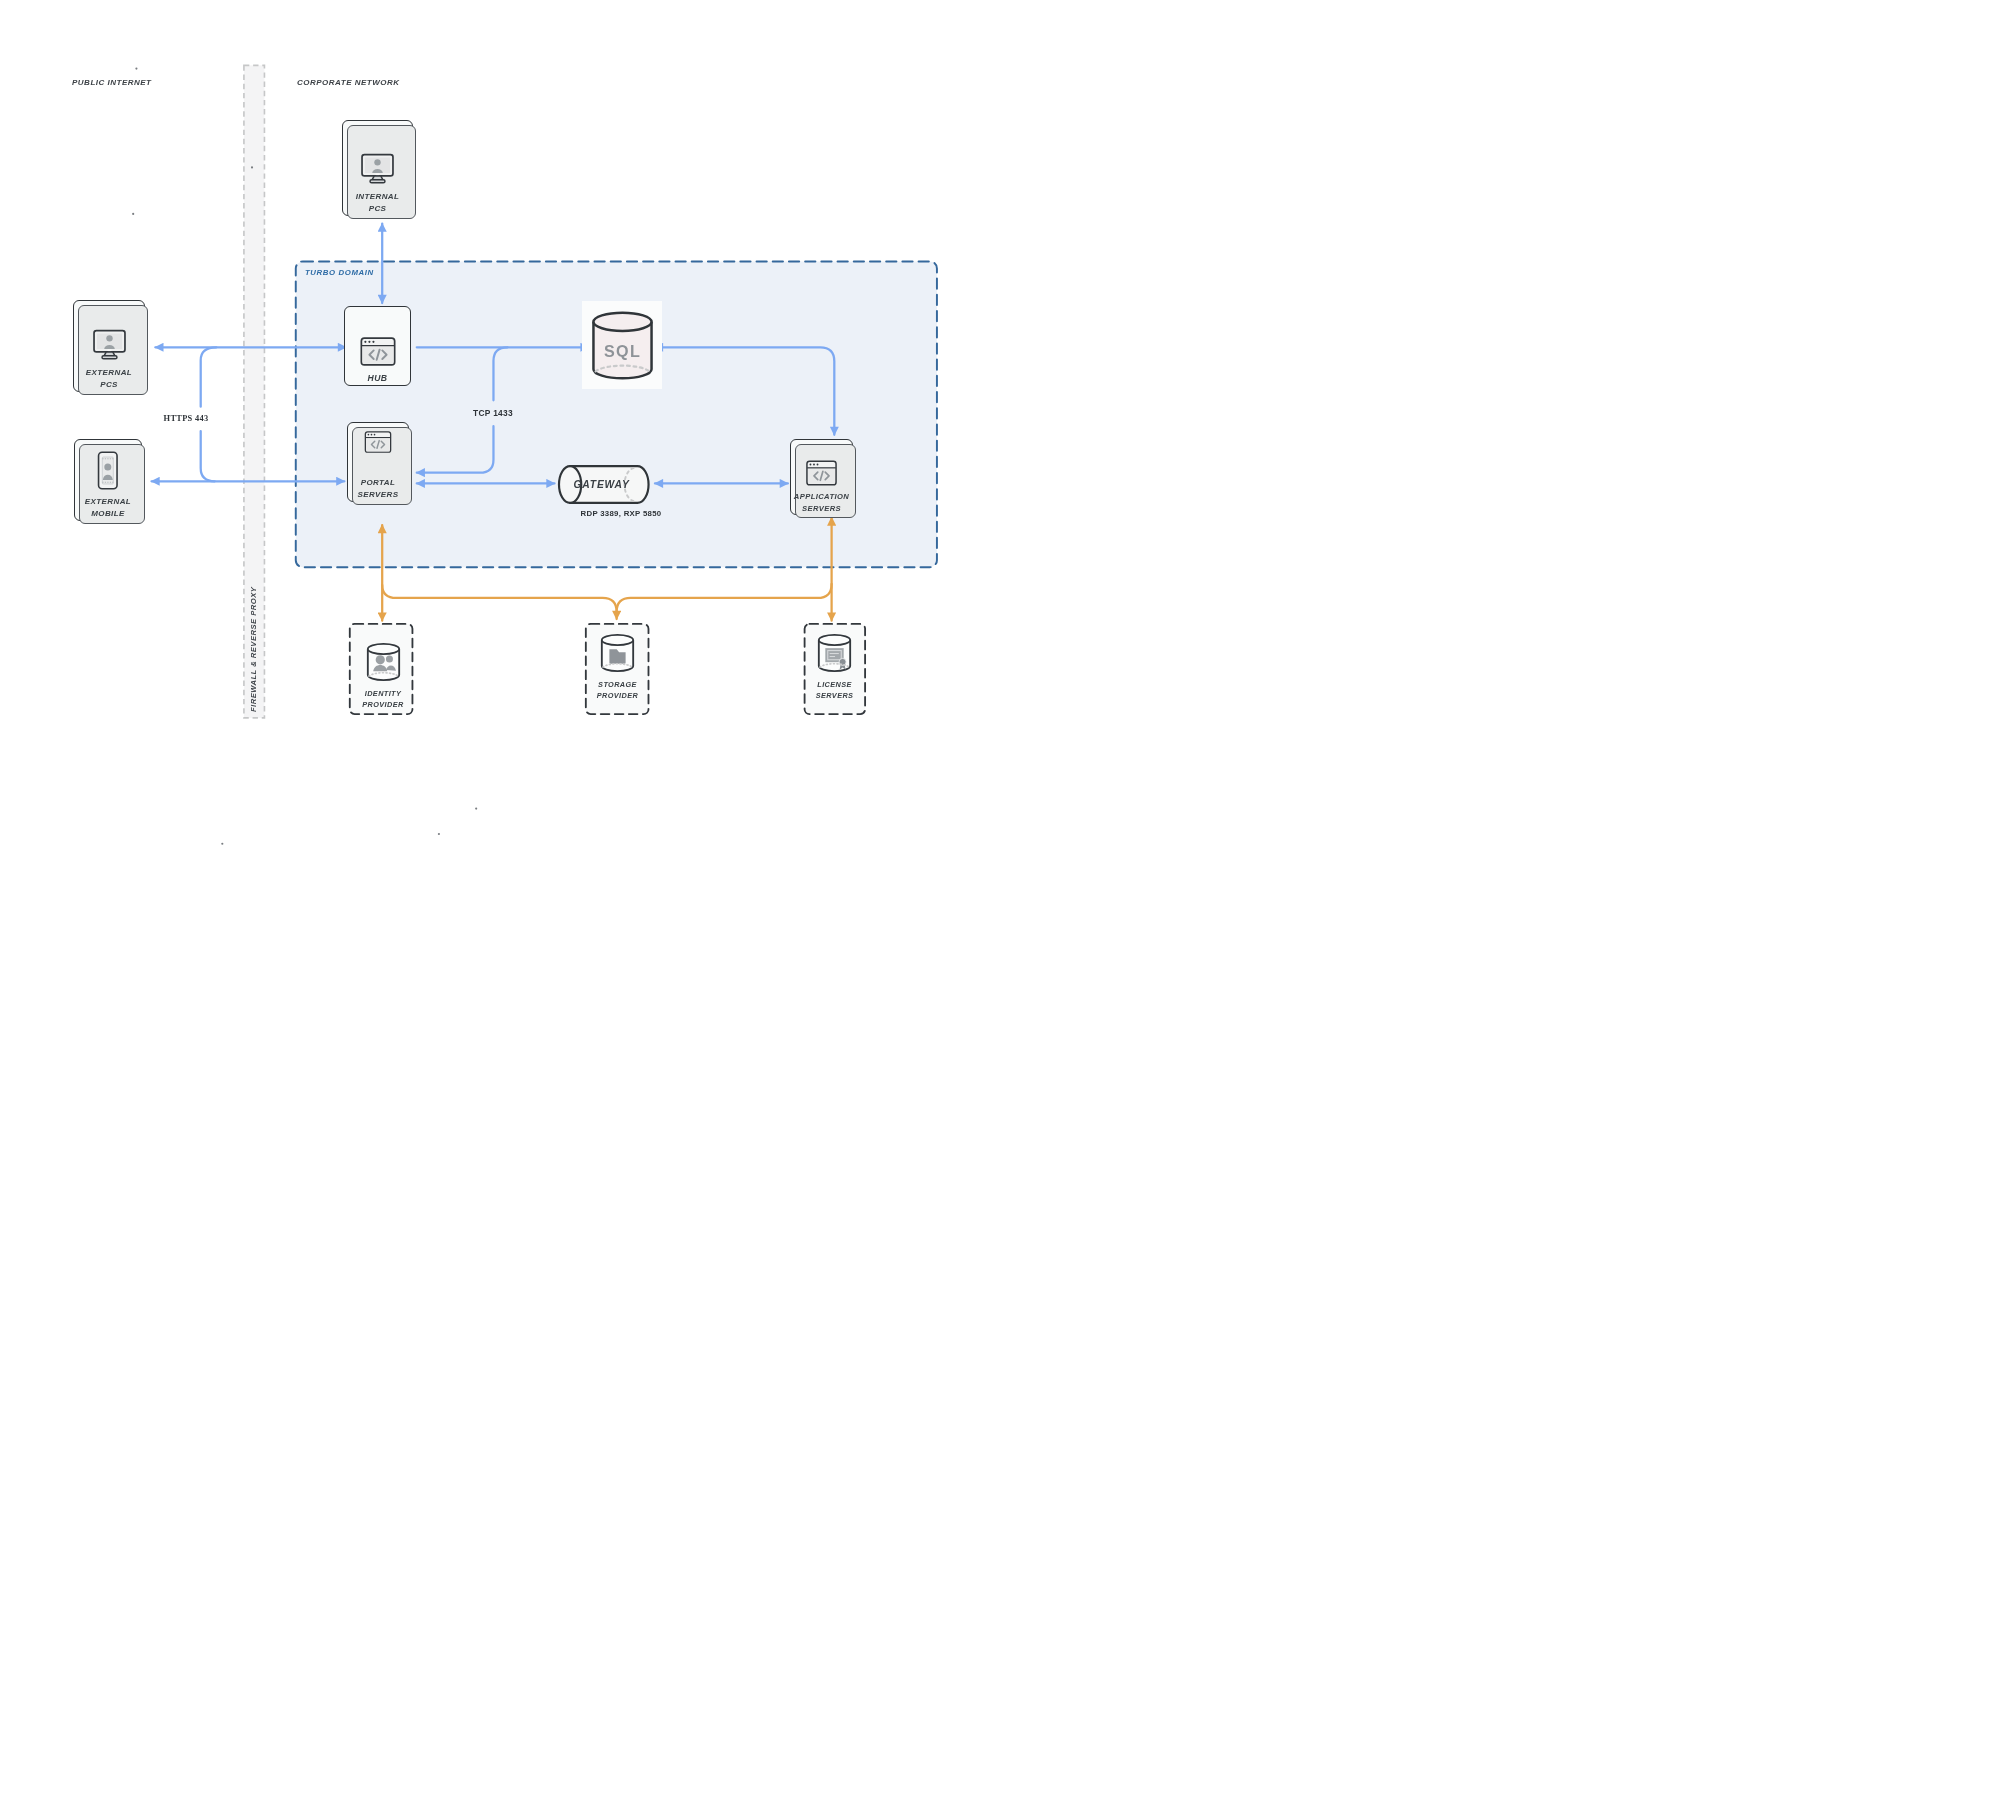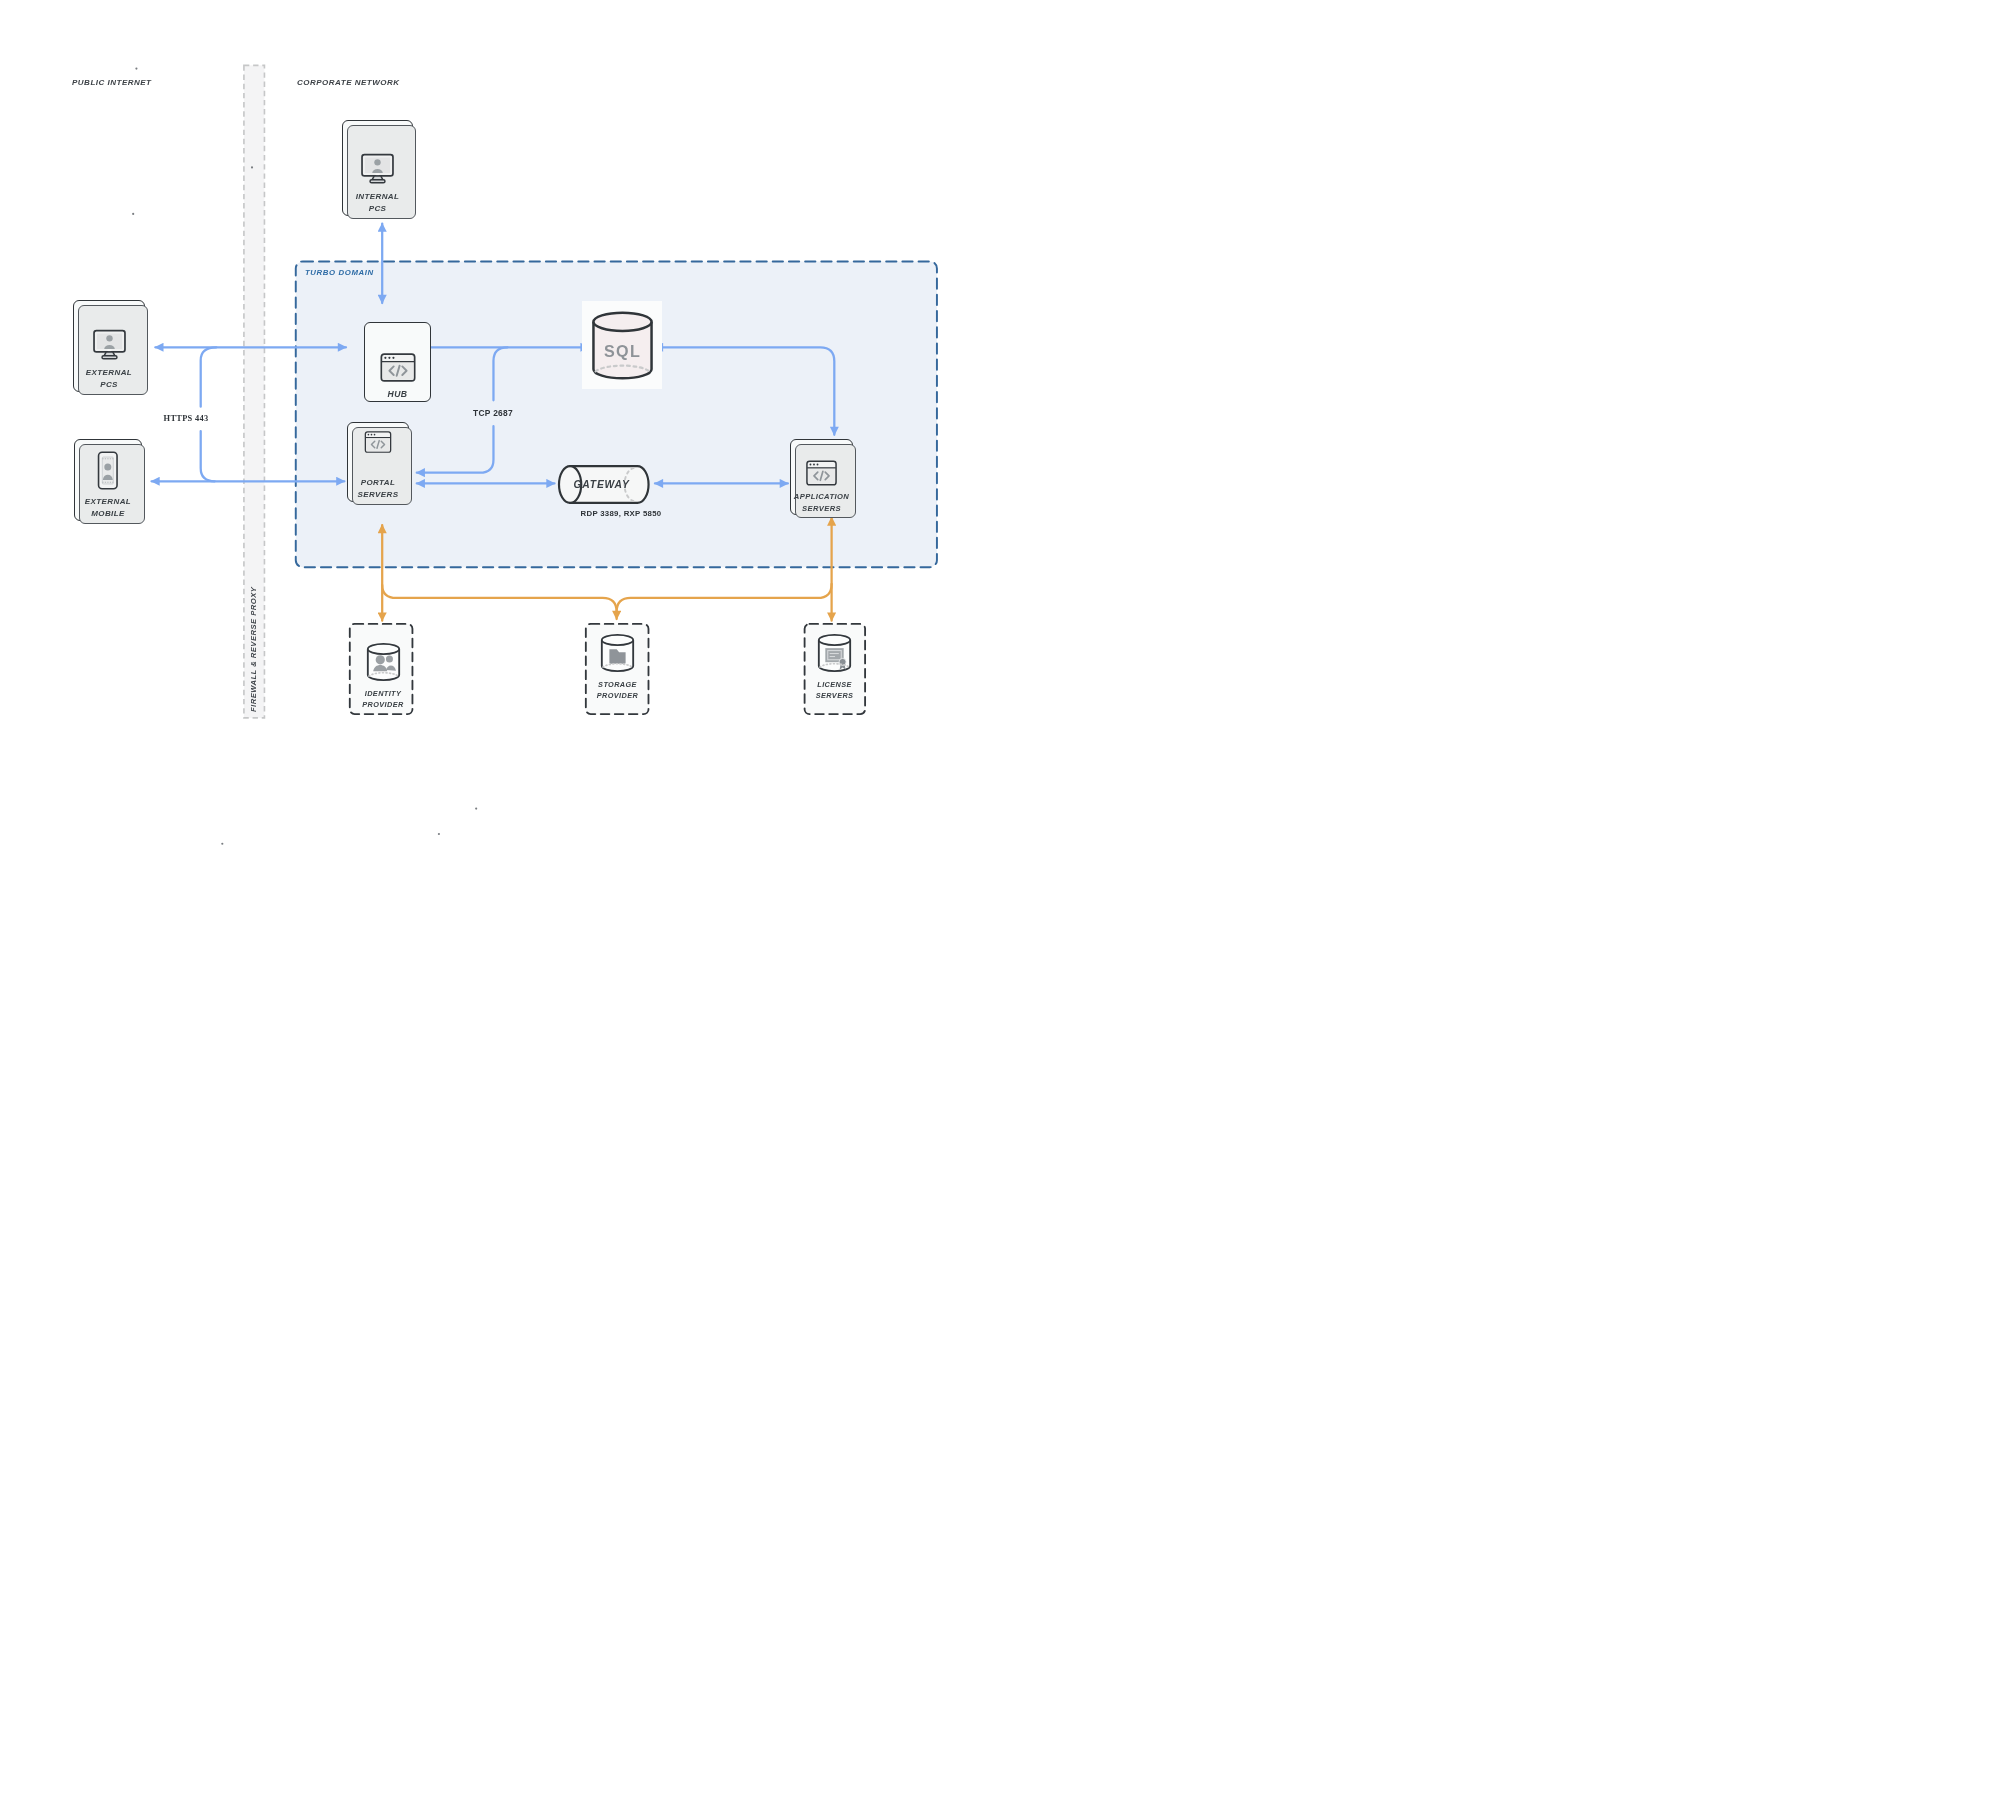--- a/index.html
+++ b/index.html
@@ -78,21 +78,21 @@
       <circle cx="411" cy="1562" r="2"></circle>
     </g>
   </svg>
 
   <div class="region-label" style="left:72px;top:78px;">PUBLIC INTERNET</div>
   <div class="region-label" style="left:297px;top:78px;">CORPORATE NETWORK</div>
   <div class="turbo-label">TURBO DOMAIN</div>
   <div class="fw-label">FIREWALL &amp; REVERSE PROXY</div>
 
   <div class="wire-label" style="left:148px;top:414px;width:76px;font-family:Liberation Serif, serif;">HTTPS 443</div>
-  <div class="wire-label" style="left:455px;top:408px;width:76px;">TCP 2687</div>
+  <div class="wire-label" style="left:455px;top:408px;width:76px;">TCP 1433</div>
   <div class="wire-label" style="left:567px;top:509px;width:108px;font-size:7.8px;">RDP 3389, RXP 5850</div>
 
   <div class="card stacked" style="left:342px;top:120px;width:71px;height:96px;">
     <svg class="icon" width="39" height="32" viewBox="0 0 72 60" style="margin-top:8.6px;">
       <rect x="7" y="3" width="58" height="40" rx="4.5" fill="#EFF0F0" stroke="#34393E" stroke-width="3.2"></rect>
       <rect x="12.5" y="8.5" width="47" height="29" fill="#E3E4E5"></rect>
       <circle cx="36" cy="17.5" r="6" fill="#9BA1A5"></circle>
       <path d="M26 37.5 C27 27.5 45 27.5 46 37.5 Z" fill="#9BA1A5"></path>
       <rect x="32" y="38.5" width="8" height="3" rx="1.5" fill="#FAFAFA"></rect>
       <path d="M30 43 L42 43 L46 50 L26 50 Z" fill="#D3D6D8" stroke="#34393E" stroke-width="2.8" stroke-linejoin="round"></path>
@@ -128,21 +128,21 @@
       <line x1="10" y1="62.5" x2="32" y2="62.5" stroke="#AEB2B5" stroke-width="1.8" stroke-dasharray="2.5 2.5"></line>
       <circle cx="21" cy="32" r="7" fill="#9BA1A5"></circle>
       <path d="M11 58 C12 44 30 44 31 58 Z" fill="#9BA1A5"></path>
     </svg>
     <div class="node-label">
       <div>EXTERNAL</div>
       <div>MOBILE</div>
     </div>
   </div>
 
-  <div class="card" style="left:364px;top:306px;width:67px;height:80px;margin-top:16px;">
+  <div class="card" style="left:344px;top:306px;width:67px;height:80px;">
     <svg class="icon" width="36" height="29" viewBox="0 0 66 54" style="margin-top:9.2px;">
       <rect x="2" y="2" width="62" height="50" rx="5.5" fill="#F2F3F3" stroke="#34393E" stroke-width="3.2"></rect>
       <rect x="4.5" y="17.5" width="57" height="32.5" fill="#E8E9E9"></rect>
       <line x1="2.5" y1="16" x2="63.5" y2="16" stroke="#34393E" stroke-width="2.6"></line>
       <circle cx="9.5" cy="9" r="2" fill="#34393E"></circle>
       <circle cx="17" cy="9" r="2" fill="#34393E"></circle>
       <circle cx="24.5" cy="9" r="2" fill="#34393E"></circle>
       <g stroke="#8F959A" stroke-width="3.6" stroke-linecap="round" stroke-linejoin="round" fill="none">
         <path d="M25 25 L17 33 L25 41"></path>
         <path d="M41 25 L49 33 L41 41"></path>

